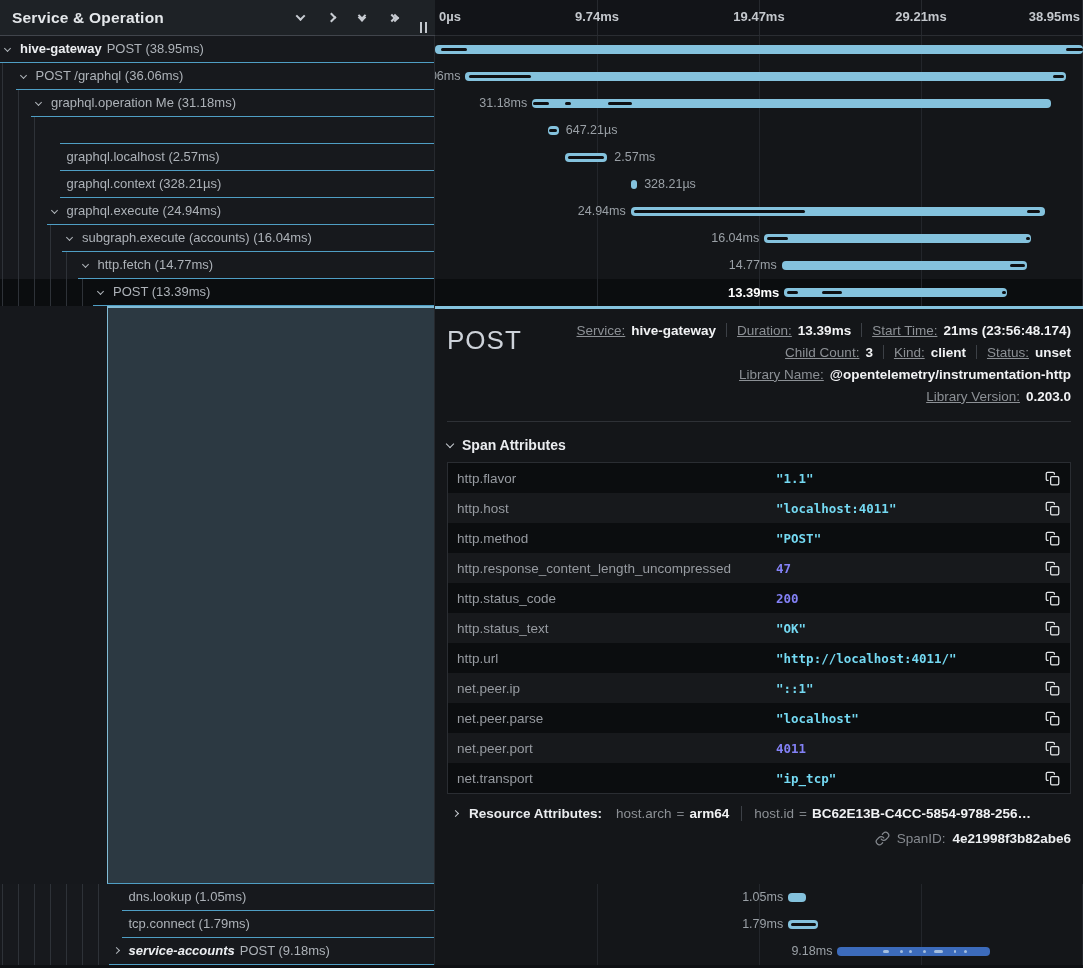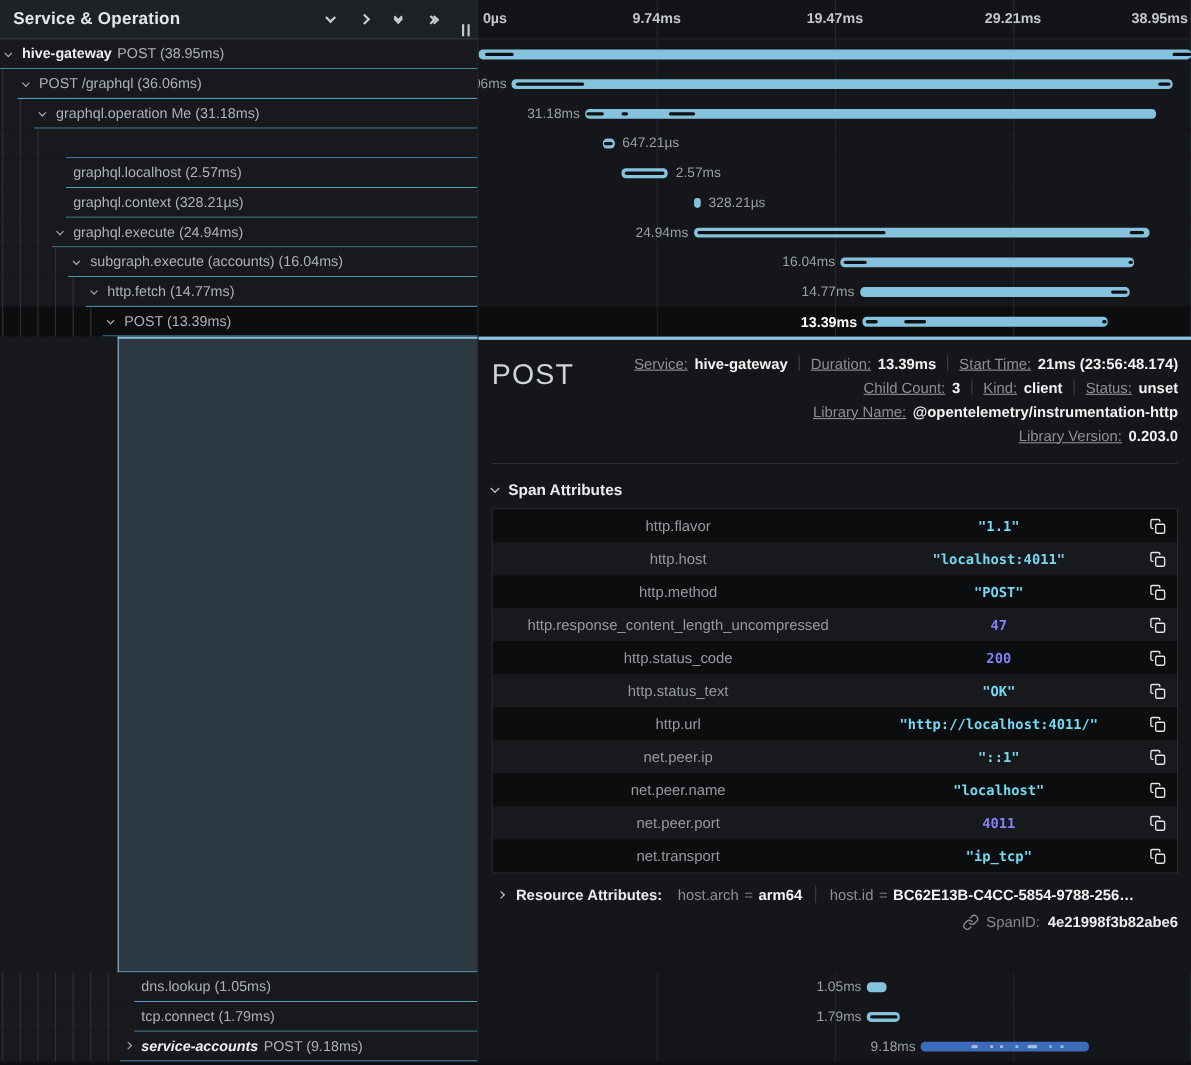--- a/index.html
+++ b/index.html
@@ -68,21 +68,21 @@
   .meta-line { display:flex; justify-content:flex-end; align-items:center; height:22px;
                font-size:13.5px; color:#8c9095; }
   .ml-lab { margin-right:6px;text-decoration:underline; }
   .ml-val { color:#f1f2f4; font-weight:700; }
   .msep { width:1px; height:14px; background:#3c4046; margin:0 10px; }
   .dp-div { height:1px; background:#2e3136; margin:14px 0 10px; }
   .sa-head { display:flex; align-items:center; gap:9px; height:26px;
              font-size:14px; font-weight:700; color:#eaecef; cursor:pointer; }
   .sa-head .tc2 { width:6px; height:6px; border-right:1.7px solid #c8ccd2; border-bottom:1.7px solid #c8ccd2;
                   transform:rotate(45deg); margin-top:-3px; }
-  .attrs { border:1px solid #2a2d32; margin-top:4px;text-align:center; }
+  .attrs { border:1px solid #2a2d32; margin-top:4px; }
   .arow { display:flex; align-items:center; height:30px; padding:0 10px 0 9px; background:#17191c; }
   .arow:nth-child(odd) { background:#0b0d0f; }
   .akey { width:319px; flex:none; font-size:13.5px; color:#979ba1; }
   .aval { flex:1; font-family:"DejaVu Sans Mono", monospace; font-size:12.5px; font-weight:700; color:#74d9f2; }
   .aval.num { color:#8381f6; }
   .acopy { width:20px; flex:none; background:none; border:none; color:#e3e6e9; cursor:pointer;
            display:flex; align-items:center; justify-content:flex-end; padding:0; }
   .res-line { display:flex; align-items:center; margin-top:12px; font-size:13.5px; color:#8c9095; }
   .res-line .tc3 { width:5px; height:5px; border-right:1.7px solid #c8ccd2; border-bottom:1.7px solid #c8ccd2;
                    transform:rotate(-45deg); margin:0 11px 0 6px; }
@@ -464,21 +464,21 @@
             <span class="akey">net.peer.ip</span>
             <span class="aval">"::1"</span>
             <button class="acopy">
               <svg class="ic" width="15" height="15" viewBox="0 0 24 24" fill="none" stroke="currentColor" stroke-width="2" stroke-linecap="round" stroke-linejoin="round">
                 <rect x="9" y="9" width="13" height="13" rx="2"></rect>
                 <path d="M5 15H4a2 2 0 0 1-2-2V4a2 2 0 0 1 2-2h9a2 2 0 0 1 2 2v1"></path>
               </svg>
             </button>
           </div>
           <div class="arow">
-            <span class="akey">net.peer.name</span>
+            <span class="akey">net.peer.parse</span>
             <span class="aval">"localhost"</span>
             <button class="acopy">
               <svg class="ic" width="15" height="15" viewBox="0 0 24 24" fill="none" stroke="currentColor" stroke-width="2" stroke-linecap="round" stroke-linejoin="round">
                 <rect x="9" y="9" width="13" height="13" rx="2"></rect>
                 <path d="M5 15H4a2 2 0 0 1-2-2V4a2 2 0 0 1 2-2h9a2 2 0 0 1 2 2v1"></path>
               </svg>
             </button>
           </div>
           <div class="arow">
             <span class="akey">net.peer.port</span>

